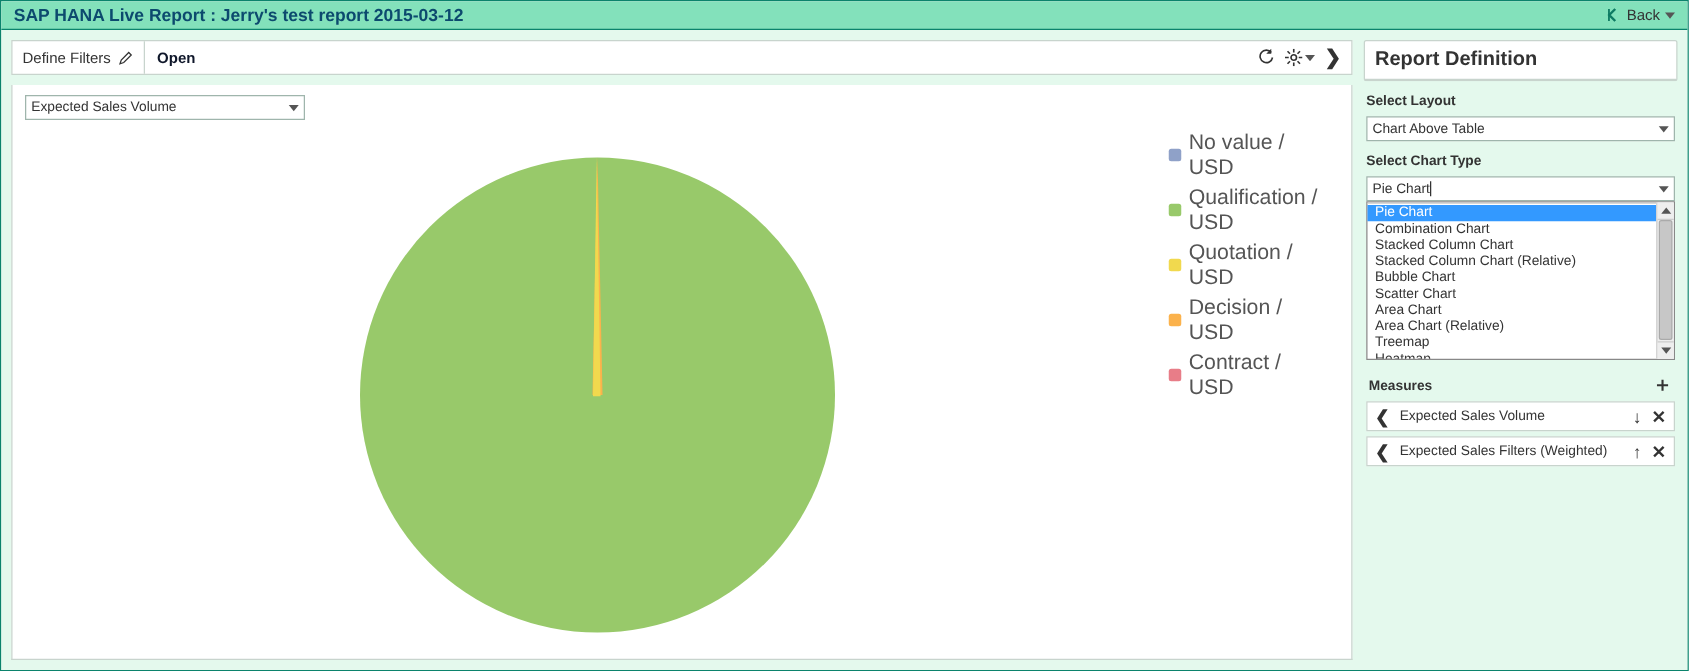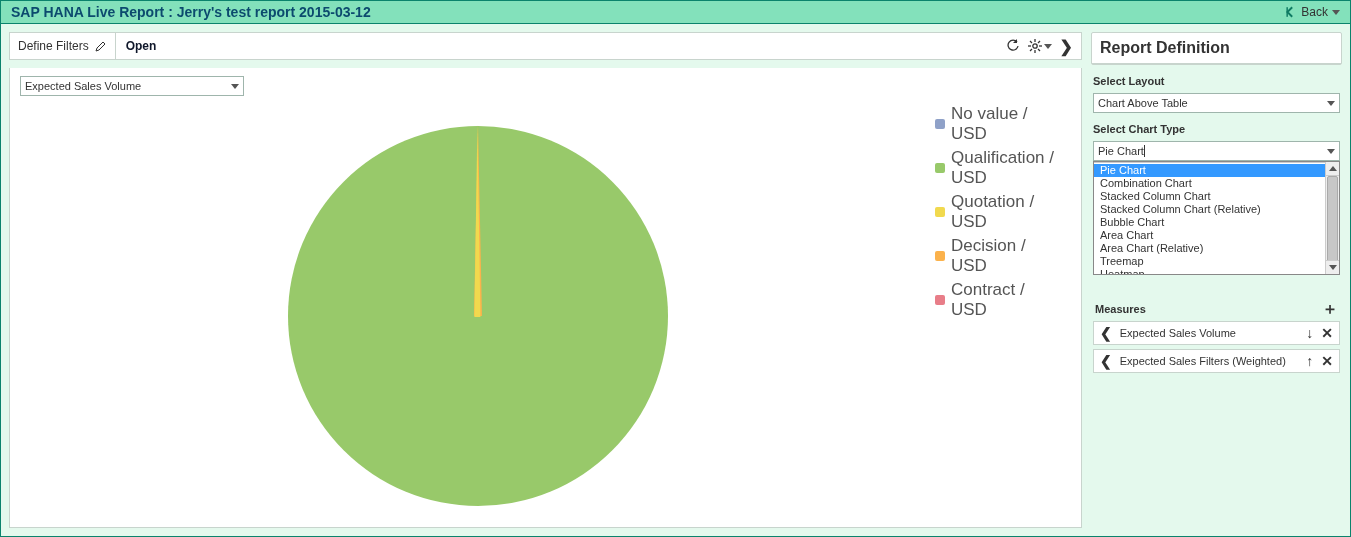--- a/index.html
+++ b/index.html
@@ -168,20 +168,21 @@
           <span style="border-right:1px solid #333; padding-right:0; animation: blink 1s step-end infinite;">Pie Chart</span>
           <span class="caret"></span>
         </div>
         <div class="dropdown-list">
           <div class="opts">
             <div class="opt selected">Pie Chart</div>
             <div class="opt">Combination Chart</div>
             <div class="opt">Stacked Column Chart</div>
             <div class="opt">Stacked Column Chart (Relative)</div>
             <div class="opt">Bubble Chart</div>
+            <div class="opt">Scatter Chart</div>
             <div class="opt">Area Chart</div>
             <div class="opt">Area Chart (Relative)</div>
             <div class="opt">Treemap</div>
             <div class="opt" style="overflow:hidden; height:6px;">Heatmap</div>
           </div>
           <div class="scroll-track">
             <div class="scroll-arrow top">
                 <div class="tri-up"></div>
               </div>
             <div class="scroll-thumb"></div>

